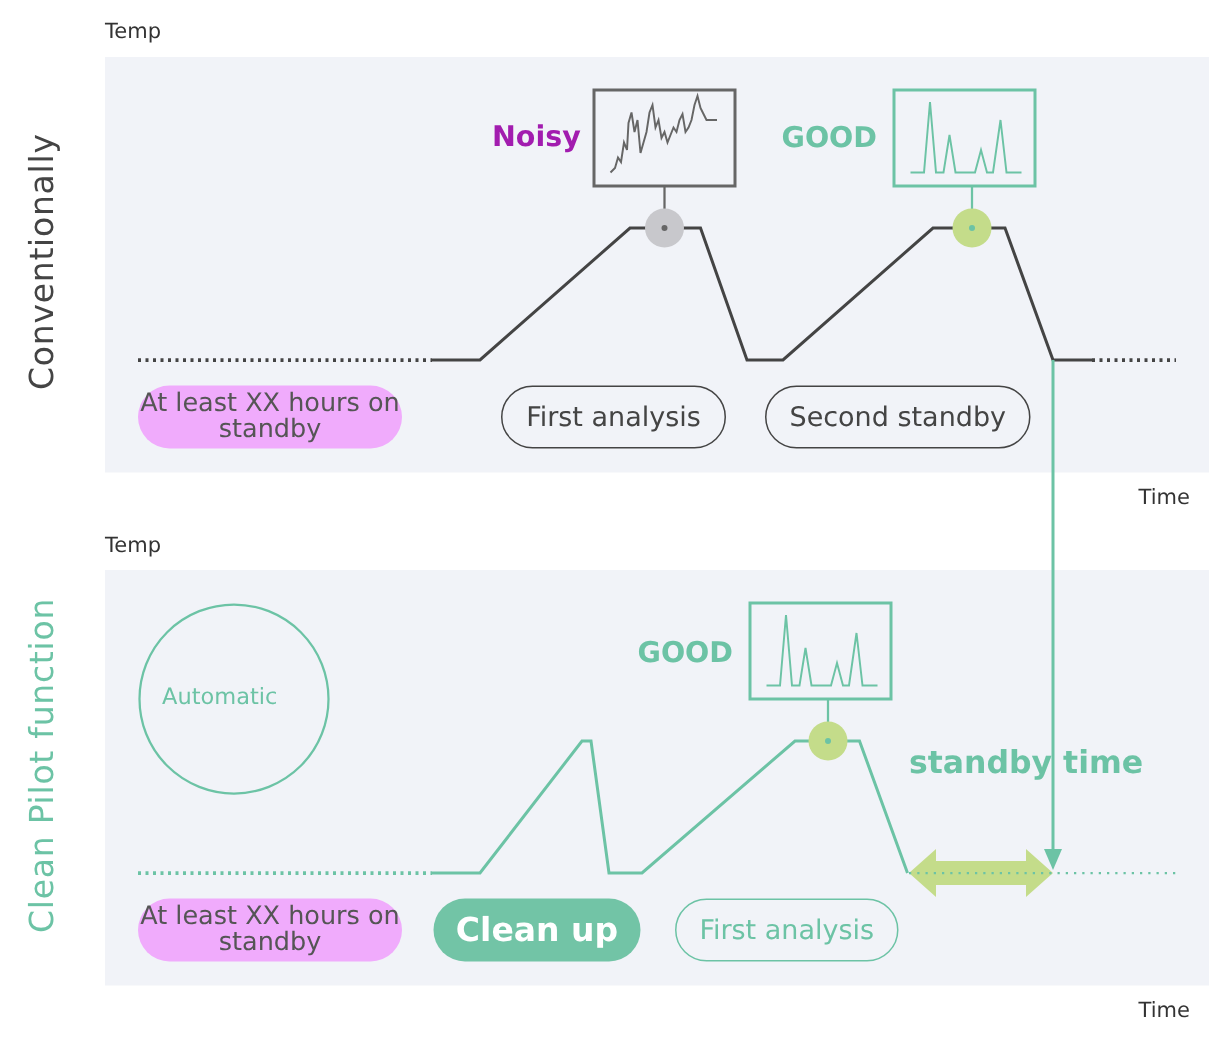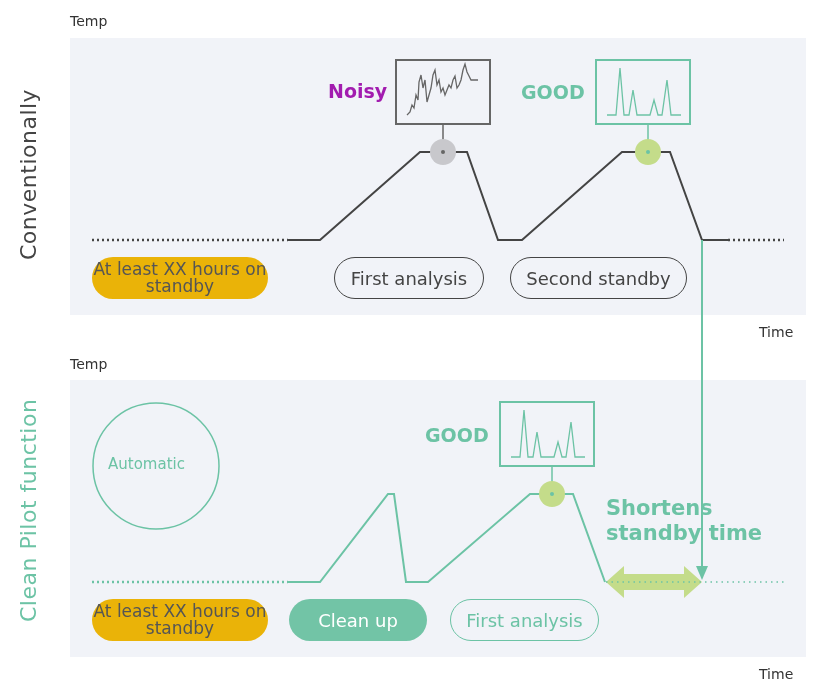--- a/index.html
+++ b/index.html
@@ -3,21 +3,21 @@
 <meta charset="utf-8">
 <style>
   html, body { margin:0; padding:0; background:#ffffff; }
   body { width:820px; height:692px; position:relative; overflow:hidden; font-family:"DejaVu Sans", sans-serif; }
   .panel { position:absolute; left:70px; width:736px; background:#f1f3f8; }
   #panel-top { top:38px; height:277px; }
   #panel-bottom { top:380px; height:277px; }
   .axis-label { position:absolute; font-size:14px; color:#333;text-align:center; }
   .side-label { position:absolute; font-size:22px; transform:rotate(-90deg); transform-origin:left top; white-space:nowrap; letter-spacing:0.5px; }
   .pill { position:absolute; height:40px; border-radius:20px; display:flex; align-items:center; justify-content:center; text-align:center; box-sizing:border-box; font-size:18px; line-height:17px; }
-  .pill-standby { background:#eab308; color:#555; width:176px; height:42px; border-radius:21px; font-size:17px; }
+  .pill-standby { background:#f0abfc; color:#555; width:176px; height:42px; border-radius:21px; font-size:17px; }
   .pill-outline-dark { border:1.5px solid #444; color:#444; background:transparent; }
   .pill-outline-green { border:1.5px solid #6cc3a5; color:#6cc3a5; background:transparent; }
   .pill-filled-green { background:#72c4a6; color:#ffffff; }
   .lbl { position:absolute; font-weight:bold; font-size:19px; }
   svg { position:absolute; left:0; top:0; }
 </style>
 </head>
 <body>
 
 <div class="panel" id="panel-top"></div>
@@ -69,19 +69,18 @@
 <div class="lbl" style="left:328px;top:80px;color:#a21caf;">Noisy</div>
 <div class="lbl" style="left:521px;top:81px;color:#6cc3a5;">GOOD</div>
 
 <div class="pill pill-standby" style="left:92px;top:257px;">At least XX hours on standby</div>
 <div class="pill pill-outline-dark" style="left:334px;top:257px;width:150px;height:42px;border-radius:21px;">First analysis</div>
 <div class="pill pill-outline-dark" style="left:510px;top:257px;width:177px;height:42px;border-radius:21px;">Second standby</div>
 
 <div style="position:absolute;left:108px;top:455px;font-size:15px;color:#6cc3a5;">Automatic</div>
 <div class="lbl" style="left:425px;top:424px;color:#6cc3a5;">GOOD</div>
 <div class="lbl" style="left:606px;top:496px;color:#6cc3a5;font-size:21px;line-height:25px;">
-  <div>Shortens</div>
   <div>standby time</div>
 </div>
 
 <div class="pill pill-standby" style="left:92px;top:599px;">At least XX hours on standby</div>
-<div class="pill pill-filled-green" style="left:289px;top:599px;width:138px;height:42px;border-radius:21px;font-size:18px;">Clean up</div>
+<div class="pill pill-filled-green" style="left:289px;top:599px;width:138px;height:42px;border-radius:21px;font-size:22px;font-weight:bold;">Clean up</div>
 <div class="pill pill-outline-green" style="left:450px;top:599px;width:149px;height:42px;border-radius:21px;">First analysis</div>
 
 </body></html>

